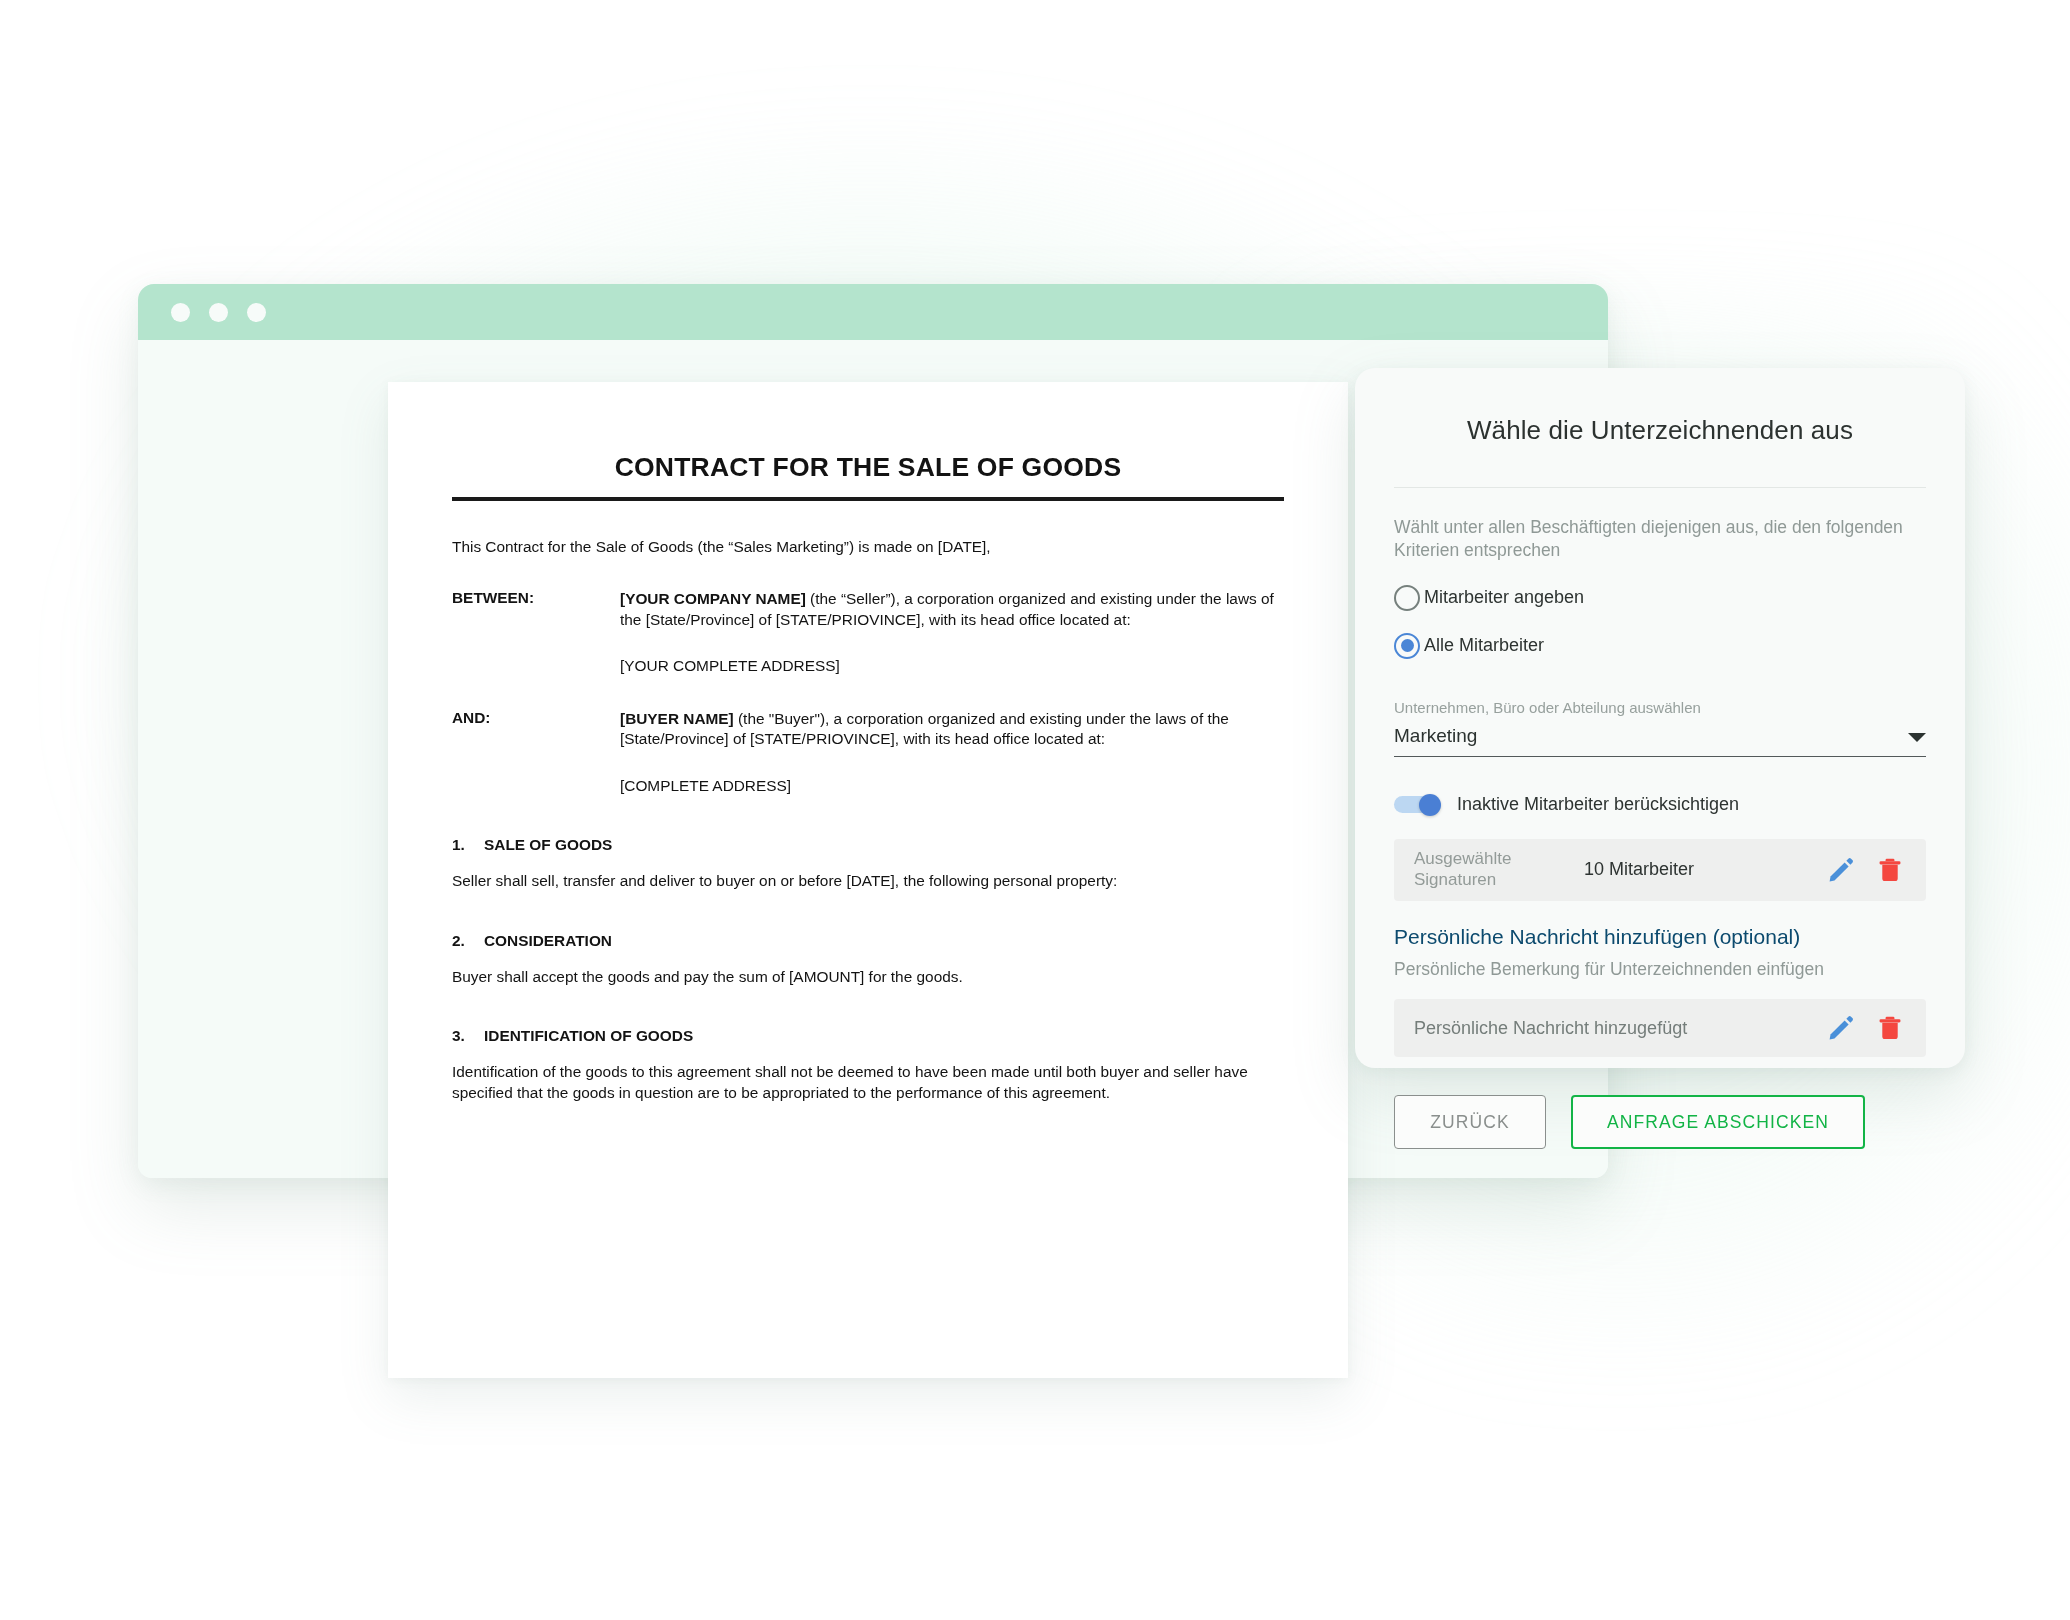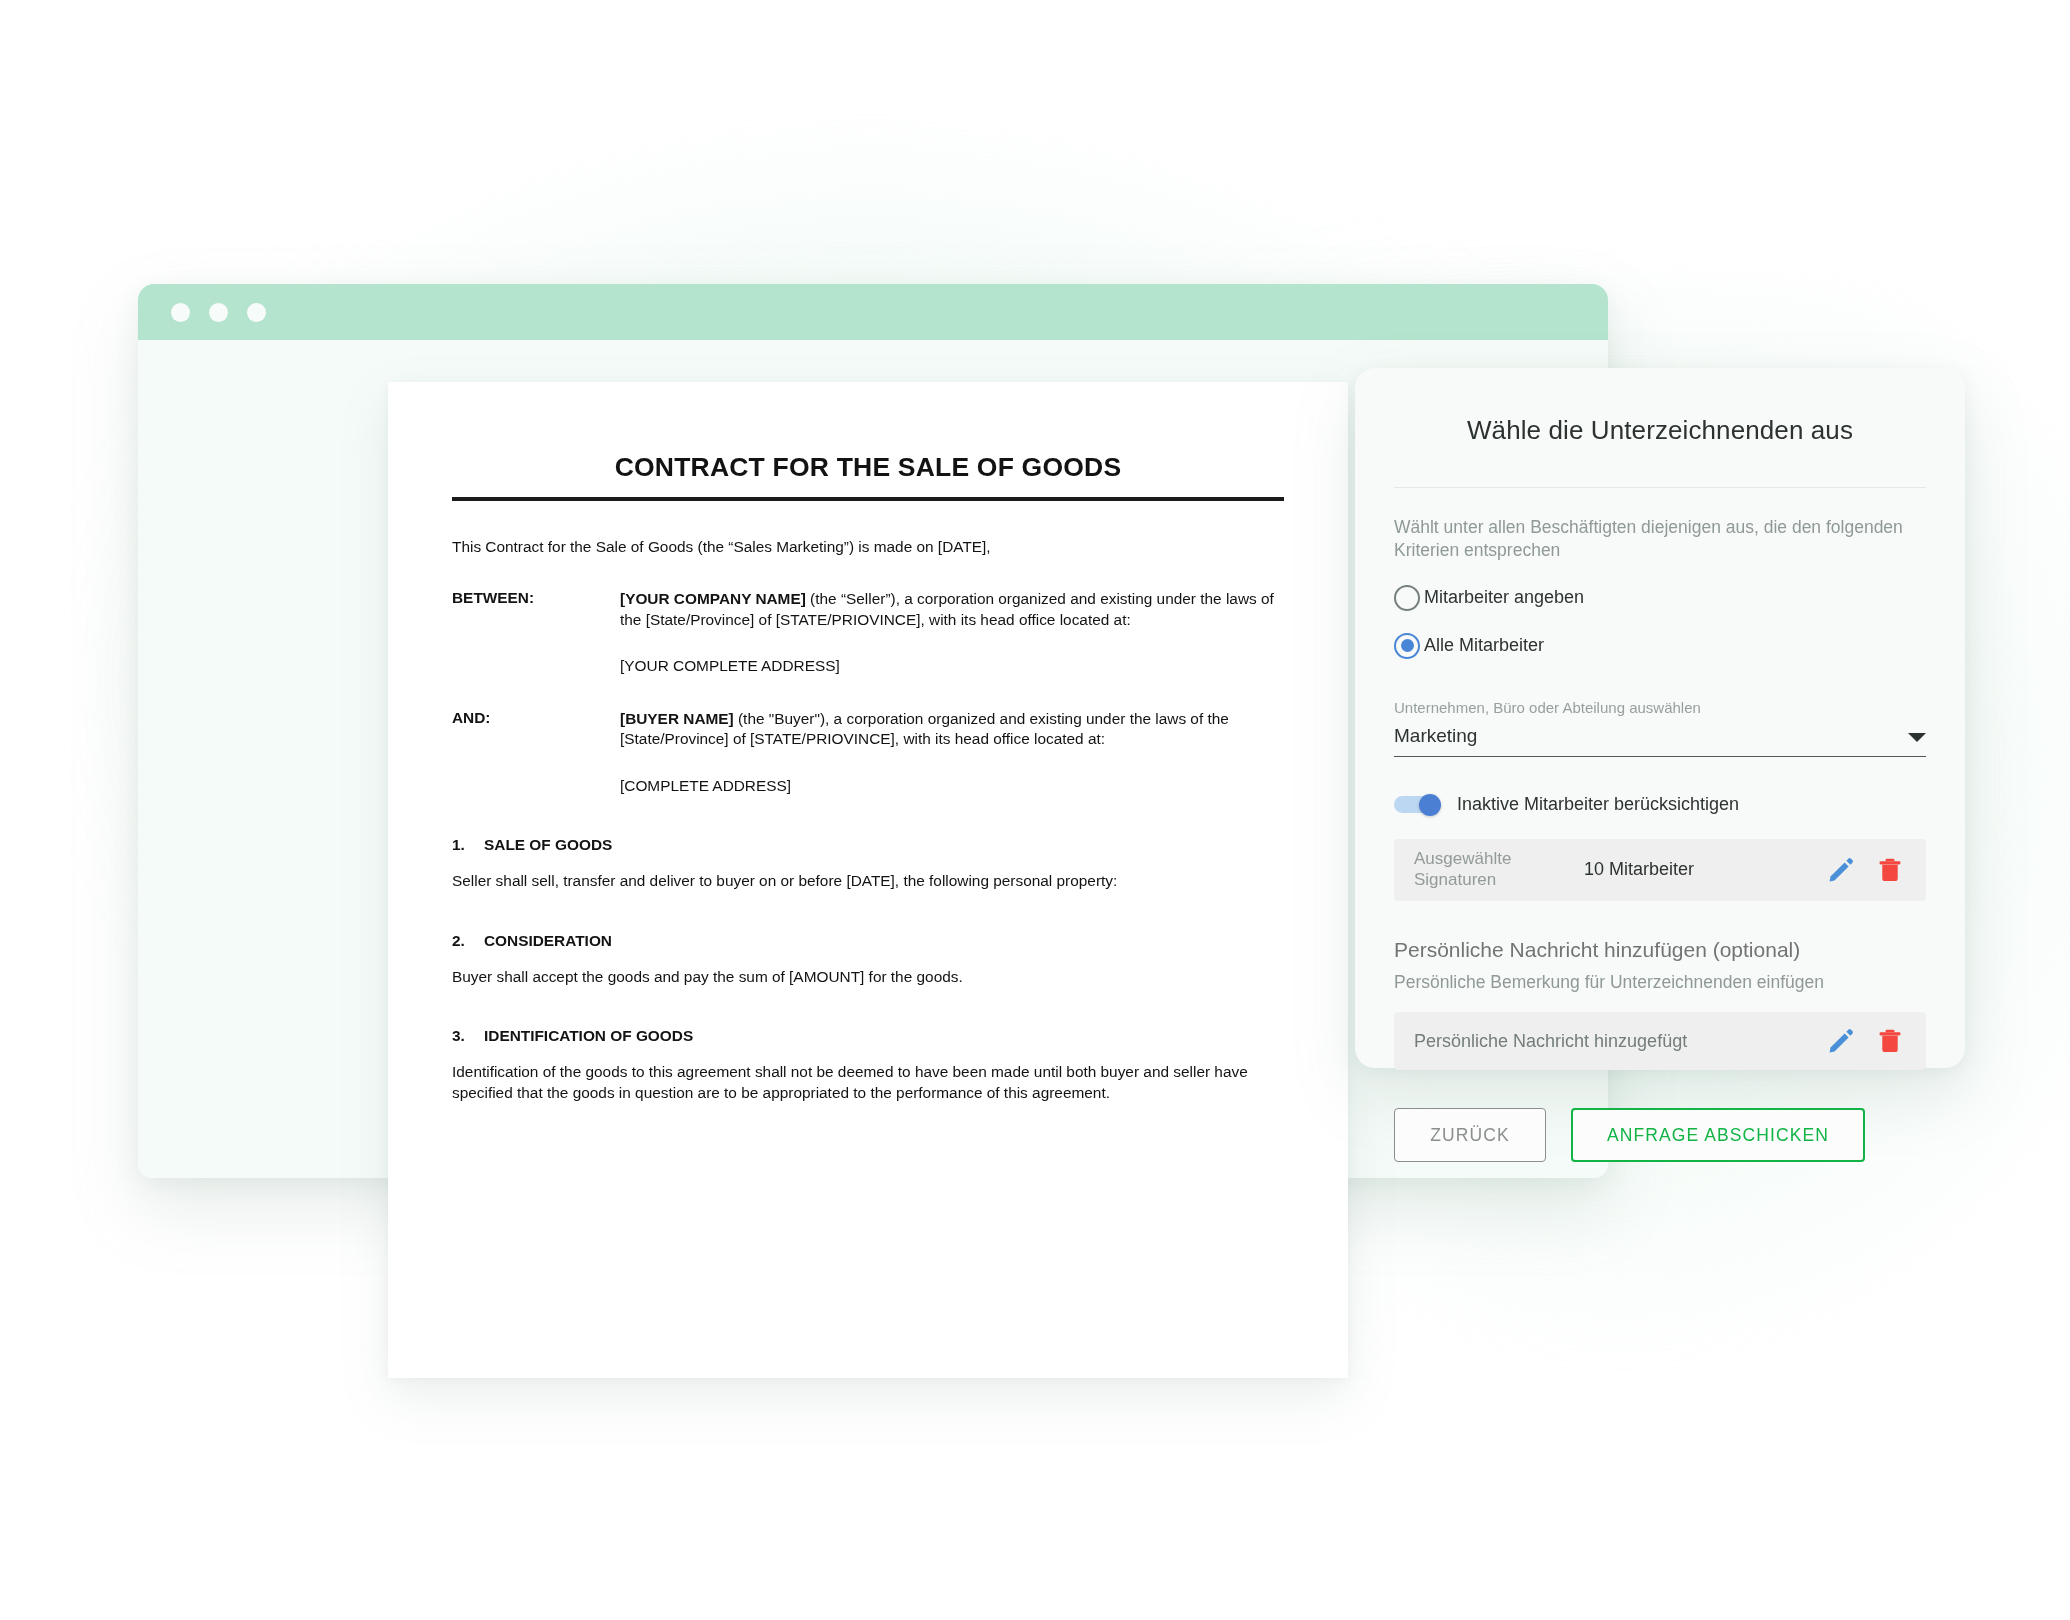--- a/index.html
+++ b/index.html
@@ -112,21 +112,21 @@
     height:62px; display:flex; align-items:center; padding: 0 22px 0 20px; gap:20px;
   }
   .chip-row.msg { margin-top:18px; height:58px; }
   .chip-key { font-size:17px; color:#939b98; line-height:1.22; width:150px; flex:0 0 150px; }
   .chip-val { font-size:18px; color:#2d3331; flex:1; }
   .chip-val.muted { color:#747d7a; }
   .chip-actions { display:flex; align-items:center; gap:20px; }
 
   .icon-btn { cursor:pointer; display:flex; align-items:center; justify-content:center; }
 
-  .section-head { font-size:21px; color:#737373; margin-top:37px; }
+  .section-head { font-size:21px; color:#0c4a6e; margin-top:24px; }
   .section-sub { font-size:17.5px; color:#8f9996; line-height:1.34; margin-top:9px; }
 
   .btn-row { display:flex; gap:25px; margin-top:38px; }
   .btn {
     height:54px; border-radius:4px; display:flex; align-items:center; justify-content:center;
     font-size:17.5px; letter-spacing:1.1px; cursor:pointer; background:#fbfcfb;
   }
   .btn-back { width:152px; border:1.6px solid #8a8f8d; color:#8a8f8d; }
   .btn-send { padding:0 34px; border:2.2px solid #12b446; color:#12b446; }
 </style>

